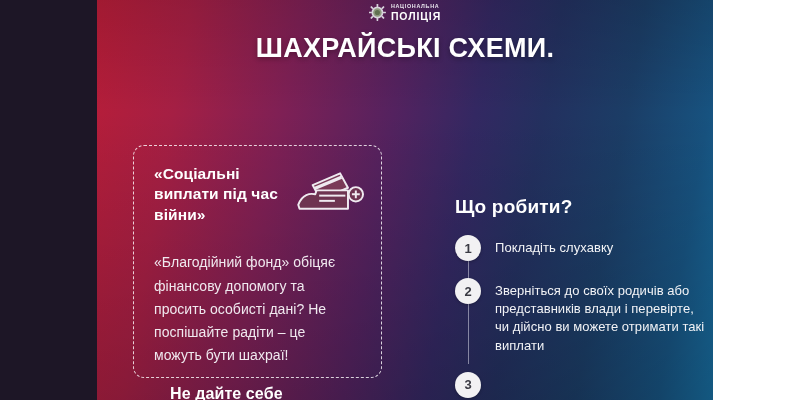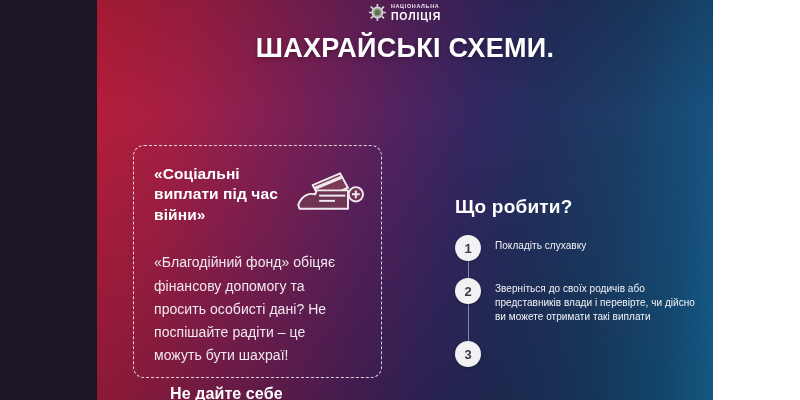--- a/index.html
+++ b/index.html
@@ -148,21 +148,21 @@
   }
   .connector {
     position:absolute;
     left:12.5px; top:26px;
     width:1.2px;
     background:rgba(215,215,230,.55);
     z-index:1;
   }
   .step-text {
     color:#f2f3f6;
-    font-size:10px;
+    font-size:13px;
     line-height:1.40;
     padding-top:4px;
     letter-spacing:.05px;
   }
   .step-text b { font-weight:800; color:#ffffff; }
 </style>
 </head>
 <body>
 
 <div id="stage">

